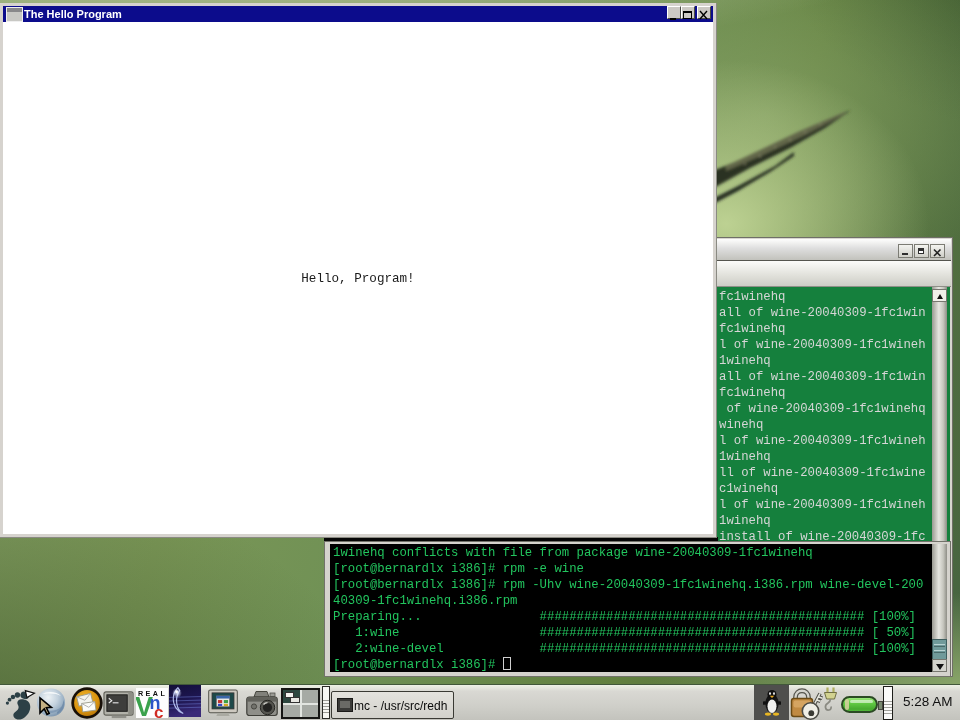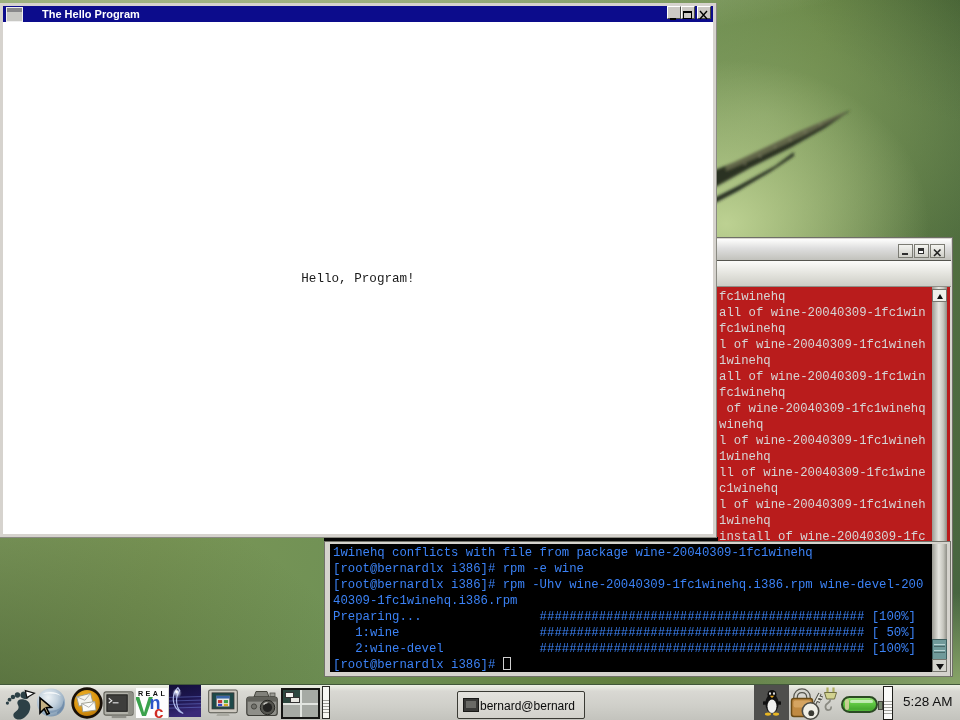--- a/index.html
+++ b/index.html
@@ -12,41 +12,41 @@
 radial-gradient(460px 130px at 990px 690px, rgba(152,180,114,.9) 0%, rgba(152,180,114,0) 75%),
 radial-gradient(760px 140px at 280px -60px, rgba(200,209,176,.95) 0%, rgba(200,209,176,0) 85%),
 linear-gradient(108deg, #87a267 0%, #7a9656 28%, #6e9055 48%, #62803f 70%, #446140 100%);
 }
 .win{position:absolute;}
 
 #backterm{left:711px;top:237px;width:240px;height:438px;background:#d8d6d0;border:1px solid #6f6f67;}
 #bt-title{position:absolute;left:1px;top:1px;right:1px;height:21px;background:linear-gradient(#fefefd,#dedede 45%,#c2c2bc);border-bottom:2px solid #55554f;}
 .btb{position:absolute;top:6px;width:13px;height:12px;background:linear-gradient(#f4f4f0,#cfcfc8);border:1px solid #7c7c74;}
 #bt-menu{position:absolute;left:1px;top:23px;right:1px;height:25px;background:linear-gradient(#fcfcfa,#e2e2dc 55%,#cdcdc6);border-bottom:1px solid #8f8f88;}
-#bt-content{position:absolute;left:1px;top:49px;right:2px;bottom:1px;background:#b91c1c;}
+#bt-content{position:absolute;left:1px;top:49px;right:2px;bottom:1px;background:#15803d;}
 #bt-text{position:absolute;left:6px;top:2px;margin:0;font:12.3px/16px "Liberation Mono",monospace;color:#d6d6d6;}
 #bt-scroll{position:absolute;left:220px;top:49px;width:15px;bottom:1px;background:linear-gradient(to right,#9a9a92,#e6e6e0 45%,#c6c6be 75%,#8e8e86);}
 #bt-up{position:absolute;left:0;top:2px;width:15px;height:13px;background:#efefe9;border:1px solid #77776f;box-sizing:border-box;}
 .arrow-up{position:absolute;left:3.5px;top:3.5px;width:0;height:0;border-left:3.5px solid transparent;border-right:3.5px solid transparent;border-bottom:5px solid #111;}
 
 #frontterm{left:324px;top:541px;width:627px;height:136px;background:#d5d3cd;border:1px solid #72726a;box-sizing:border-box;}
 #ft-content{position:absolute;left:5px;top:2px;right:18px;bottom:4px;background:#000;overflow:hidden;}
-#ft-text{position:absolute;left:3px;top:1px;margin:0;font:12.3px/16px "Liberation Mono",monospace;color:#3b82f6;white-space:pre;}
+#ft-text{position:absolute;left:3px;top:1px;margin:0;font:12.3px/16px "Liberation Mono",monospace;color:#22c55e;white-space:pre;}
 .cur{display:inline-block;width:6px;height:11px;border:1px solid #cfcfcf;vertical-align:-2px;}
 #ft-scroll{position:absolute;right:3px;top:2px;width:15px;bottom:4px;background:linear-gradient(to right,#9a9a92,#e6e6e0 45%,#c6c6be 75%,#8e8e86);}
 #ft-thumb{position:absolute;left:0;top:95px;width:15px;height:21px;background:#709a9a;border:1px solid #3f5f5f;box-sizing:border-box;}
 #ft-thumb i{position:absolute;left:1px;right:1px;height:1px;background:#b8d2d2;box-shadow:0 2px 0 #4a6a6a;}
 #ft-down{position:absolute;left:0;bottom:0;width:15px;height:13px;background:#d4d4cd;border:1px solid #77776f;box-sizing:border-box;}
 .arrow-dn{position:absolute;left:3px;top:4px;width:0;height:0;border-left:4px solid transparent;border-right:4px solid transparent;border-top:6px solid #111;}
 
 #hello{left:0;top:3px;width:717px;height:535px;background:#d6d3ce;border-right:1px solid #8a8a82;border-bottom:1px solid #8a8a82;box-sizing:border-box;}
 #h-title{position:absolute;left:3px;top:3px;right:3px;height:16px;background:#0c0c8c;}
 #h-icon{position:absolute;left:3px;top:1px;width:15px;height:13px;background:#c8c8c4;border:1px solid #efefef;}
 #h-icon b{position:absolute;left:0;top:0;right:0;height:4px;background:#88888a;}
-#h-text{position:absolute;left:39px;top:1px;font:bold 11px/14px "Liberation Sans",sans-serif;color:#fff;}
+#h-text{position:absolute;left:21px;top:1px;font:bold 11px/14px "Liberation Sans",sans-serif;color:#fff;}
 .hbtn{position:absolute;top:0px;width:14px;height:13px;background:#ccc9c4;border-top:1px solid #fff;border-left:1px solid #fff;border-right:1px solid #4a4a44;border-bottom:1px solid #4a4a44;box-sizing:border-box;}
 #h-client{position:absolute;left:3px;top:19px;right:3px;bottom:3px;background:#fff;}
 #h-hello{position:absolute;left:0;right:0;top:250px;text-align:center;font:12.6px/14px "Liberation Mono",monospace;color:#1a1a1a;}
 
 #panel{position:absolute;left:0;top:684px;width:960px;height:36px;background:linear-gradient(#eef2e6,#d9d8d3 18%,#cfcfc9 60%,#c3c3bd 100%);border-top:1px solid #42583a;box-sizing:border-box;}
 .pic{position:absolute;top:2px;width:32px;height:32px;}
 .tbtn{position:absolute;top:6px;height:28px;background:linear-gradient(#e4e3de,#d2d1cb);border:1px solid #3a3a34;border-radius:2px;box-sizing:border-box;}
 .tbtn .ticon{position:absolute;left:5px;top:6px;width:14px;height:12px;background:#3a3a38;border:1px solid #1a1a18;}
 .tbtn .ticon i{position:absolute;left:2px;top:2px;right:2px;bottom:3px;background:#6a6a66;display:block;}
 .tbtn span{position:absolute;left:22px;top:6px;font:12px/16px "Liberation Sans",sans-serif;color:#0a0a0a;white-space:nowrap;}
@@ -272,25 +272,25 @@
   <div style="position:absolute;left:281px;top:3px;width:39px;height:31px;background:#a6aaa4;border:2px solid #161614;box-sizing:border-box;">
     <div style="position:absolute;left:0;top:0;width:17px;height:13px;background:#2c473f;"></div>
     <div style="position:absolute;left:2px;top:1.5px;width:9px;height:6px;background:#f2f2ee;border:1px solid #333;box-sizing:border-box;"></div>
     <div style="position:absolute;left:7px;top:7px;width:10px;height:6px;background:#e8e8e2;border:1px solid #333;box-sizing:border-box;"></div>
     <div style="position:absolute;left:17px;top:0;width:2px;bottom:0;background:#e2e5e0;"></div>
     <div style="position:absolute;left:0;top:13px;width:100%;height:2px;background:#e2e5e0;"></div>
   </div>
   <div style="position:absolute;left:322px;top:1px;width:8px;height:33px;background:#f6f6f2;border:1px solid #2a2a26;box-sizing:border-box;">
     <div style="position:absolute;left:0;right:0;top:11px;height:15px;background:repeating-linear-gradient(#f6f6f2 0 2px,#9a9a94 2px 3px);"></div>
   </div>
-  <div class="tbtn" style="left:457px;width:128px">
+  <div class="tbtn" style="left:331px;width:123px">
       <div class="ticon">
         <i></i>
       </div>
-      <span>bernard@bernard</span>
+      <span>mc - /usr/src/redh</span>
     </div>
   <div style="position:absolute;left:754px;top:0;width:35px;height:36px;background:#4f4f4d;">
     <svg style="position:absolute;left:9px;top:4px" width="18" height="29" viewBox="0 0 20 32">
       <ellipse cx="10" cy="16" rx="7.4" ry="10.5" fill="#141414"></ellipse>
       <ellipse cx="1.6" cy="15.5" rx="4.6" ry="1.9" fill="#101010"></ellipse>
       <ellipse cx="18.4" cy="15.5" rx="4.6" ry="1.9" fill="#101010"></ellipse>
       <ellipse cx="10" cy="6" rx="5" ry="5" fill="#101010"></ellipse>
       <ellipse cx="10" cy="19" rx="5" ry="7.5" fill="#f0f0ee"></ellipse>
       <ellipse cx="7.8" cy="5" rx="1.1" ry="1.5" fill="#e8e8e8"></ellipse>
       <ellipse cx="12.2" cy="5" rx="1.1" ry="1.5" fill="#e8e8e8"></ellipse>

